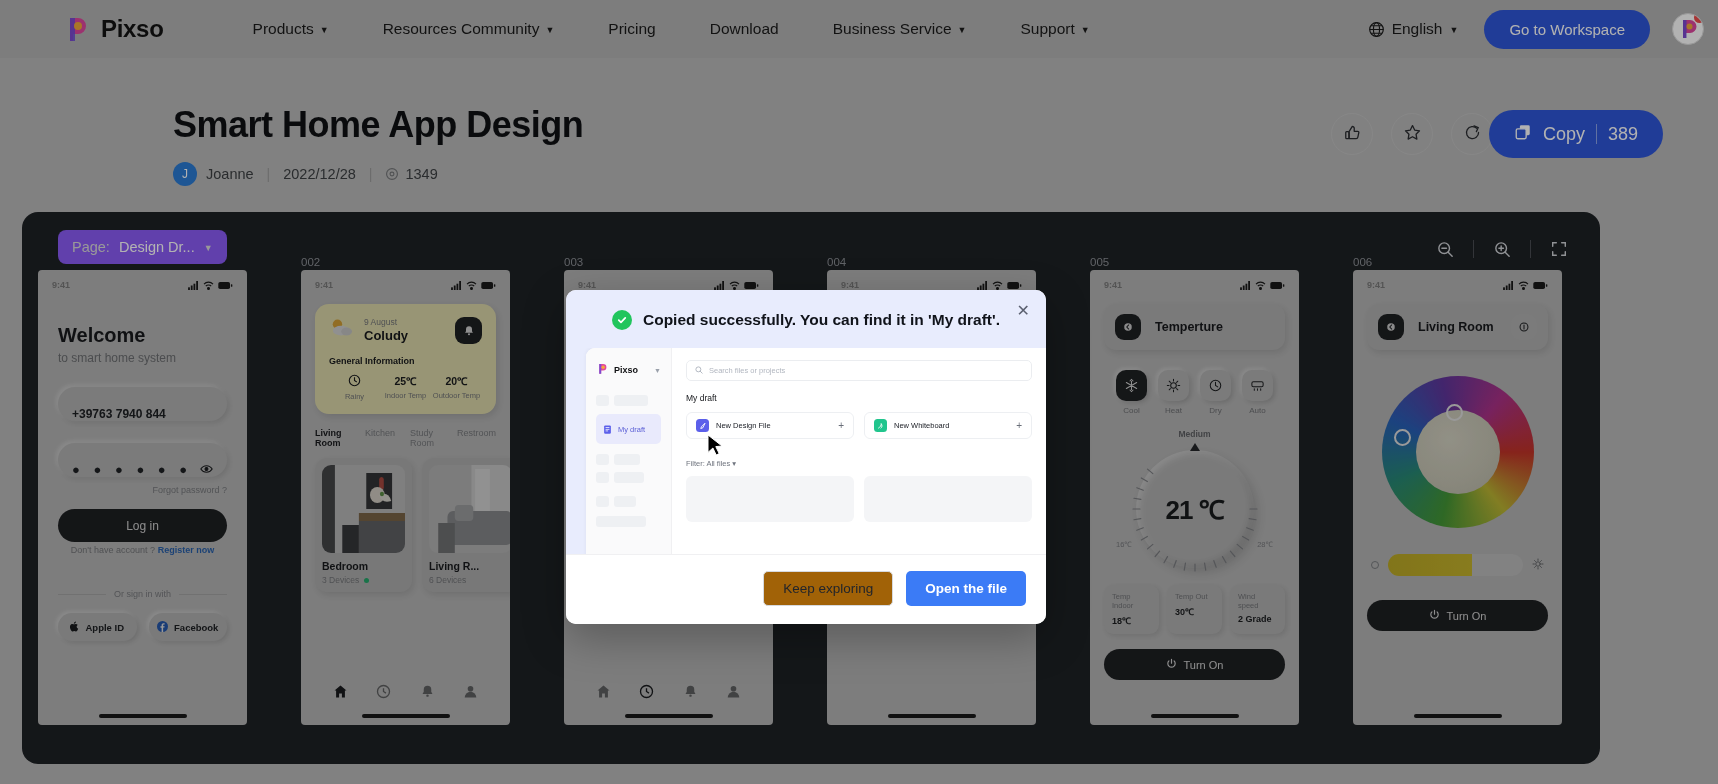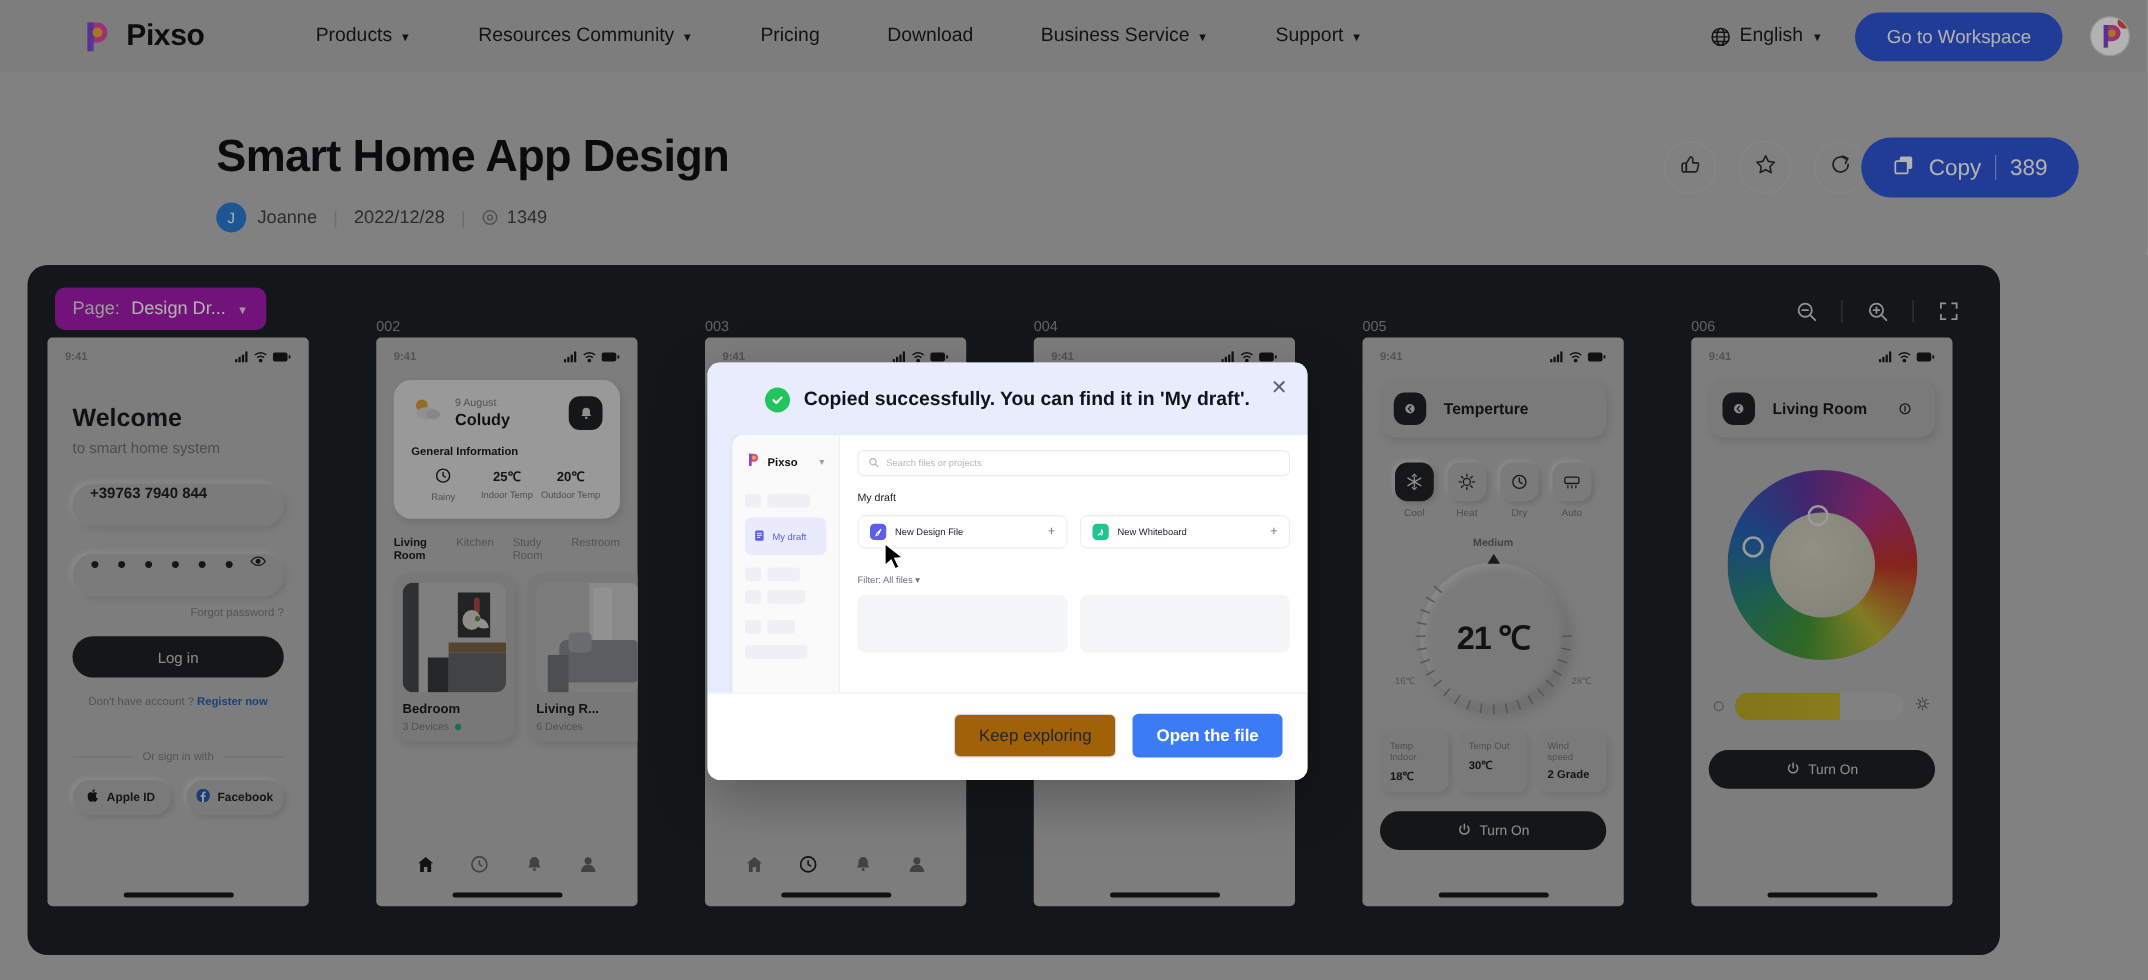--- a/index.html
+++ b/index.html
@@ -67,21 +67,21 @@
     font-size: 18px; cursor: pointer;
   }
   .copy-divider { width: 1px; height: 20px; background: rgba(255,255,255,.45); }
 
   
   .canvas {
     position: absolute; top: 212px; left: 22px; width: 1578px; height: 552px;
     background: #1e2125; border-radius: 16px; overflow: hidden;
   }
   .page-chip {
-    position: absolute; top: 18px; left: 22px; background: #a21caf;
+    position: absolute; top: 18px; left: 36px; background: #8b5cf6;
     color: #dcdcdc; font-size: 14.5px; border-radius: 8px; padding: 9px 14px;
     display: flex; align-items: center; gap: 9px; z-index: 6; cursor: pointer;
   }
   .page-chip b { color: #fff; font-weight: normal; }
   .zoom-tools { position: absolute; top: 20px; right: 24px; display: flex; align-items: center; gap: 3px; z-index: 6; }
   .ztool { width: 34px; height: 34px; display: flex; align-items: center; justify-content: center; cursor: pointer; }
   .zsep { width: 1px; height: 18px; background: #4a4d52; margin: 0 8px; }
 
   .frames { position: absolute; top: 44px; left: 8px; display: flex; gap: 0; }
   .frame-col { width: 263px; position: relative; }
@@ -96,49 +96,49 @@
   .sb-icons { display: flex; align-items: center; gap: 4px; }
   .home-ind { position: absolute; bottom: 7px; left: 50%; transform: translateX(-50%);
     width: 88px; height: 4px; border-radius: 3px; background: #1d1d1d; }
 
   
   .p1 { padding: 28px 20px 0; }
   .p1 h2 { font-size: 20px; color: #1b1d21; font-weight: bold; }
   .p1 .sub { font-size: 12px; color: #7e8084; margin-top: 4px; }
   .ip-field {
     margin-top: 22px; height: 34px; background: #cdcdcd; border-radius: 17px;
-    display: flex; align-items: flex-start; padding: 0 14px;
+    display: flex; align-items: flex-end; padding: 0 14px;
     box-shadow: 2px 2px 5px rgba(0,0,0,.11), -2px -2px 5px rgba(255,255,255,.55);
     font-size: 12px; color: #232529; font-weight: bold;
   }
   .dots { letter-spacing: 5px; font-size: 13px; }
   .eye-r { margin-left: auto; font-size: 12px; }
   .fgt { text-align: right; font-size: 9px; color: #8a8c90; margin-top: 8px; }
   .login-btn {
     margin-top: 14px; height: 33px; border-radius: 17px; background: #232528;
     color: #e9e9e9; font-size: 12px; display: flex; align-items: center; justify-content: center;
     cursor: pointer;
   }
-  .noacct { text-align: center; font-size: 9px; color: #86888c; margin-top: 14px; }
+  .noacct { text-align: center; font-size: 9px; color: #86888c; margin-top: 3px; }
   .noacct b { color: #2f6fc4; }
   .orrow { display: flex; align-items: center; gap: 8px; margin-top: 34px; }
   .orline { flex: 1; height: 1px; background: #bdbdbd; }
   .ortext { font-size: 9px; color: #8c8e92; }
   .soc-row { display: flex; gap: 12px; margin-top: 14px; }
   .soc {
     flex: 1; height: 28px; border-radius: 14px; background: #cbcbcb;
     display: flex; align-items: center; justify-content: center; gap: 6px;
     font-size: 9.5px; color: #232529; font-weight: bold;
     box-shadow: 2px 2px 4px rgba(0,0,0,.11), -2px -2px 4px rgba(255,255,255,.5);
     cursor: pointer;
   }
 
   
   .p2 { padding: 8px 14px 0; }
-  .wx-card { background: #ffffff; border-radius: 14px; padding: 13px 14px; position: relative;
+  .wx-card { background: #fef9c3; border-radius: 14px; padding: 13px 14px; position: relative;
     box-shadow: 2px 3px 6px rgba(0,0,0,.10); }
   .wx-top { display: flex; align-items: flex-start; gap: 9px; }
   .wx-date { font-size: 8.5px; color: #86888c; }
   .wx-cond { font-size: 13px; color: #1b1d21; font-weight: bold; margin-top: 1px; }
   .bell {
     margin-left: auto; width: 27px; height: 27px; border-radius: 9px; background: #232528;
     display: flex; align-items: center; justify-content: center;
   }
   .gi-title { font-size: 9px; color: #1b1d21; font-weight: bold; margin-top: 12px; }
   .gi-row { display: flex; margin-top: 8px; }

